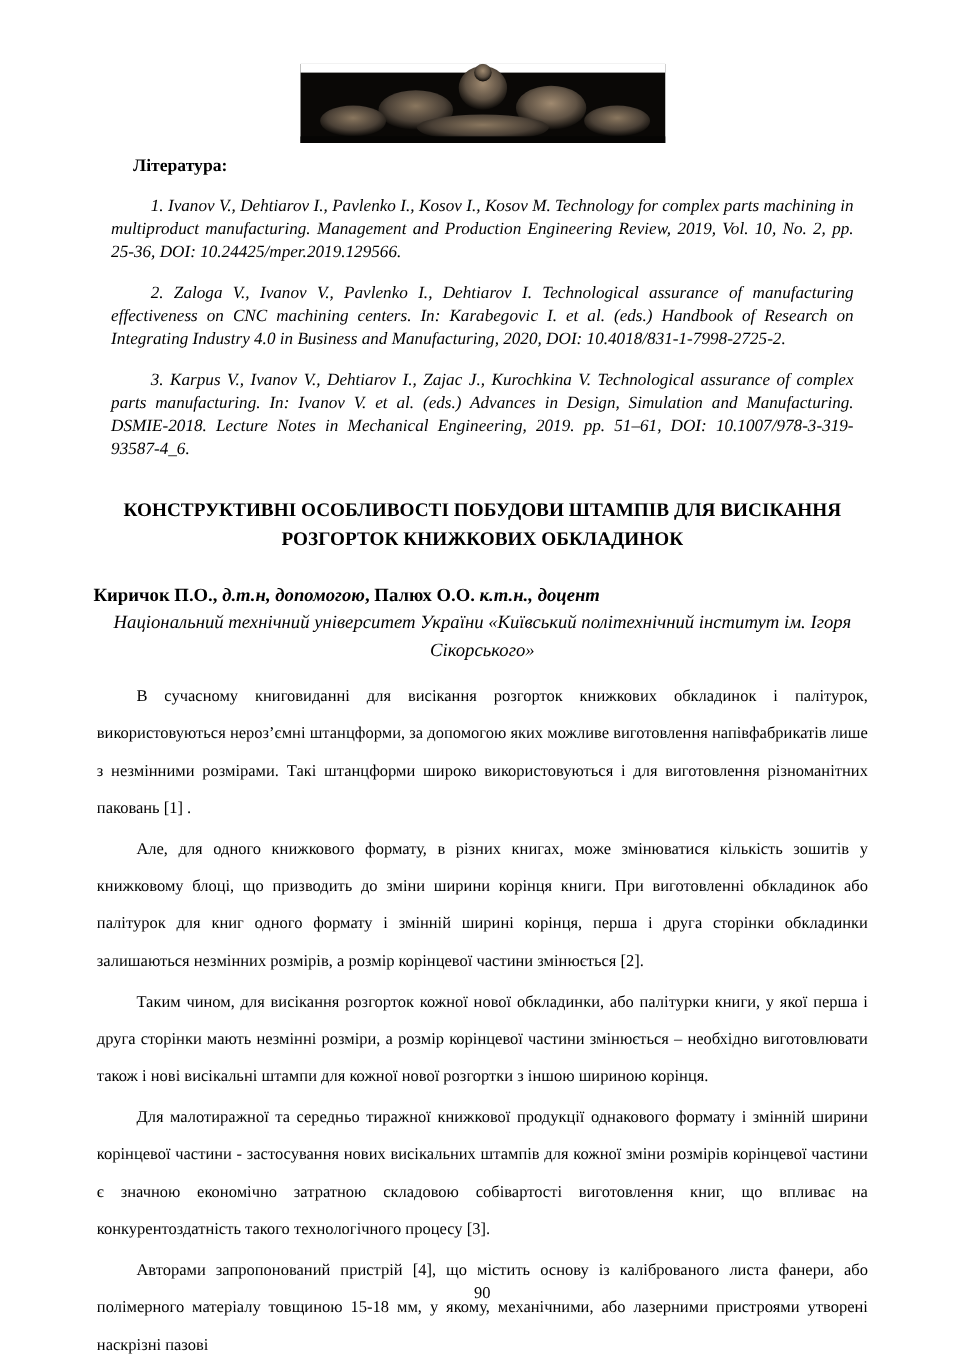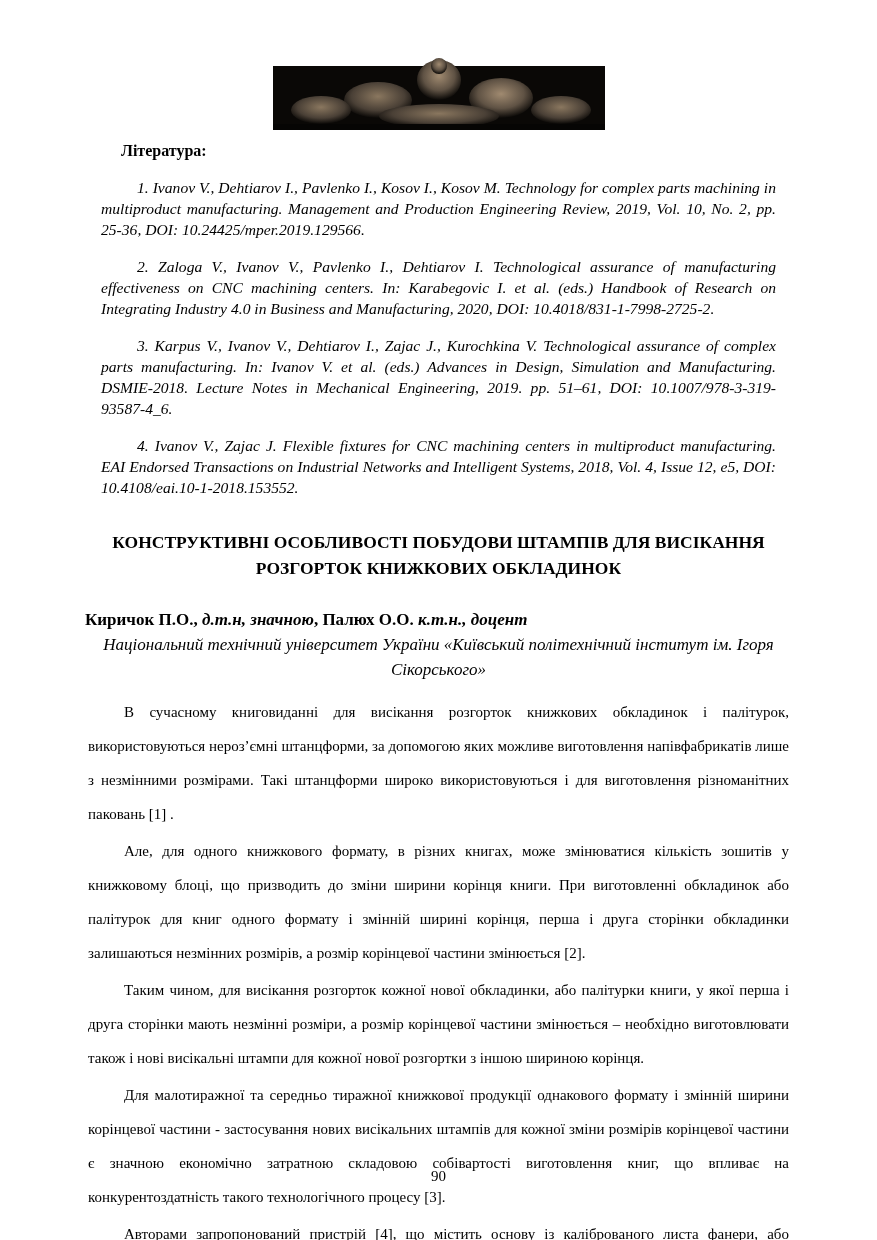--- a/index.html
+++ b/index.html
@@ -102,25 +102,24 @@
       <ellipse cx="48" cy="52" rx="30" ry="14" fill="url(#fig2)"></ellipse>
       <ellipse cx="288" cy="52" rx="30" ry="14" fill="url(#fig2)"></ellipse>
       <ellipse cx="166" cy="58" rx="60" ry="12" fill="url(#fig2)"></ellipse>
       <rect x="0" y="66" width="332" height="6" fill="#060504"></rect>
     </svg>
 
     <p class="ref-heading">Література:</p>
     <p class="ref">1. Ivanov V., Dehtiarov I., Pavlenko I., Kosov I., Kosov M. Technology for complex parts machining in multiproduct manufacturing. Management and Production Engineering Review, 2019, Vol. 10, No. 2, pp. 25-36, DOI: 10.24425/mper.2019.129566.</p>
     <p class="ref">2. Zaloga V., Ivanov V., Pavlenko I., Dehtiarov I. Technological assurance of manufacturing effectiveness on CNC machining centers. In: Karabegovic I. et al. (eds.) Handbook of Research on Integrating Industry 4.0 in Business and Manufacturing, 2020, DOI: 10.4018/831-1-7998-2725-2.</p>
     <p class="ref">3. Karpus V., Ivanov V., Dehtiarov I., Zajac J., Kurochkina V. Technological assurance of complex parts manufacturing. In: Ivanov V. et al. (eds.) Advances in Design, Simulation and Manufacturing. DSMIE-2018. Lecture Notes in Mechanical Engineering, 2019. pp. 51–61, DOI: 10.1007/978-3-319-93587-4_6.</p>
-    <p class="ref">4. Ivanov V., Zajac J. Flexible fixtures for CNC machining centers in multiproduct manufacturing. EAI Endorsed Transactions on Industrial Networks and Intelligent Systems, 2018, Vol. 4, Issue 12, e5, DOI: 10.4108/eai.10-1-2018.153552.</p>
 
     <h1 class="title">КОНСТРУКТИВНІ ОСОБЛИВОСТІ ПОБУДОВИ ШТАМПІВ ДЛЯ ВИСІКАННЯ РОЗГОРТОК КНИЖКОВИХ ОБКЛАДИНОК</h1>
 
-    <p class="authors"><span class="b">Киричок П.О., </span><span class="bi">д.т.н, значною</span><span class="b">, </span><span class="b">Палюх О.О. </span><span class="bi">к.т.н., доцент</span></p>
+    <p class="authors"><span class="b">Киричок П.О., </span><span class="bi">д.т.н, допомогою</span><span class="b">, </span><span class="b">Палюх О.О. </span><span class="bi">к.т.н., доцент</span></p>
 
     <p class="affiliation">Національний технічний університет України «Київський політехнічний інститут ім. Ігоря Сікорського»</p>
 
     <p class="body-p first">В сучасному книговиданні для висікання розгорток книжкових обкладинок і палітурок, використовуються нероз’ємні штанцформи, за допомогою яких можливе виготовлення напівфабрикатів лише з незмінними розмірами. Такі штанцформи широко використовуються і для виготовлення різноманітних паковань [1] .</p>
     <p class="body-p">Але, для одного книжкового формату, в різних книгах, може змінюватися кількість зошитів у книжковому блоці, що призводить до зміни  ширини корінця книги. При виготовленні обкладинок або палітурок для книг одного формату і змінній ширині корінця, перша і друга сторінки обкладинки залишаються незмінних розмірів,  а розмір корінцевої частини змінюється [2].</p>
     <p class="body-p">Таким чином, для висікання розгорток  кожної нової обкладинки, або палітурки книги, у якої перша і друга сторінки мають незмінні розміри, а розмір корінцевої частини змінюється – необхідно виготовлювати також і нові висікальні штампи  для кожної нової розгортки з іншою шириною корінця.</p>
     <p class="body-p">Для малотиражної та середньо тиражної книжкової продукції однакового формату і змінній ширини корінцевої частини - застосування нових висікальних штампів для кожної зміни розмірів корінцевої частини є значною  економічно затратною складовою собівартості виготовлення книг, що впливає на конкурентоздатність такого технологічного процесу [3].</p>
     <p class="body-p">Авторами запропонований пристрій [4], що містить основу із каліброваного  листа фанери, або полімерного матеріалу товщиною 15-18 мм, у якому, механічними, або лазерними пристроями утворені наскрізні пазові</p>
 
   </div>

